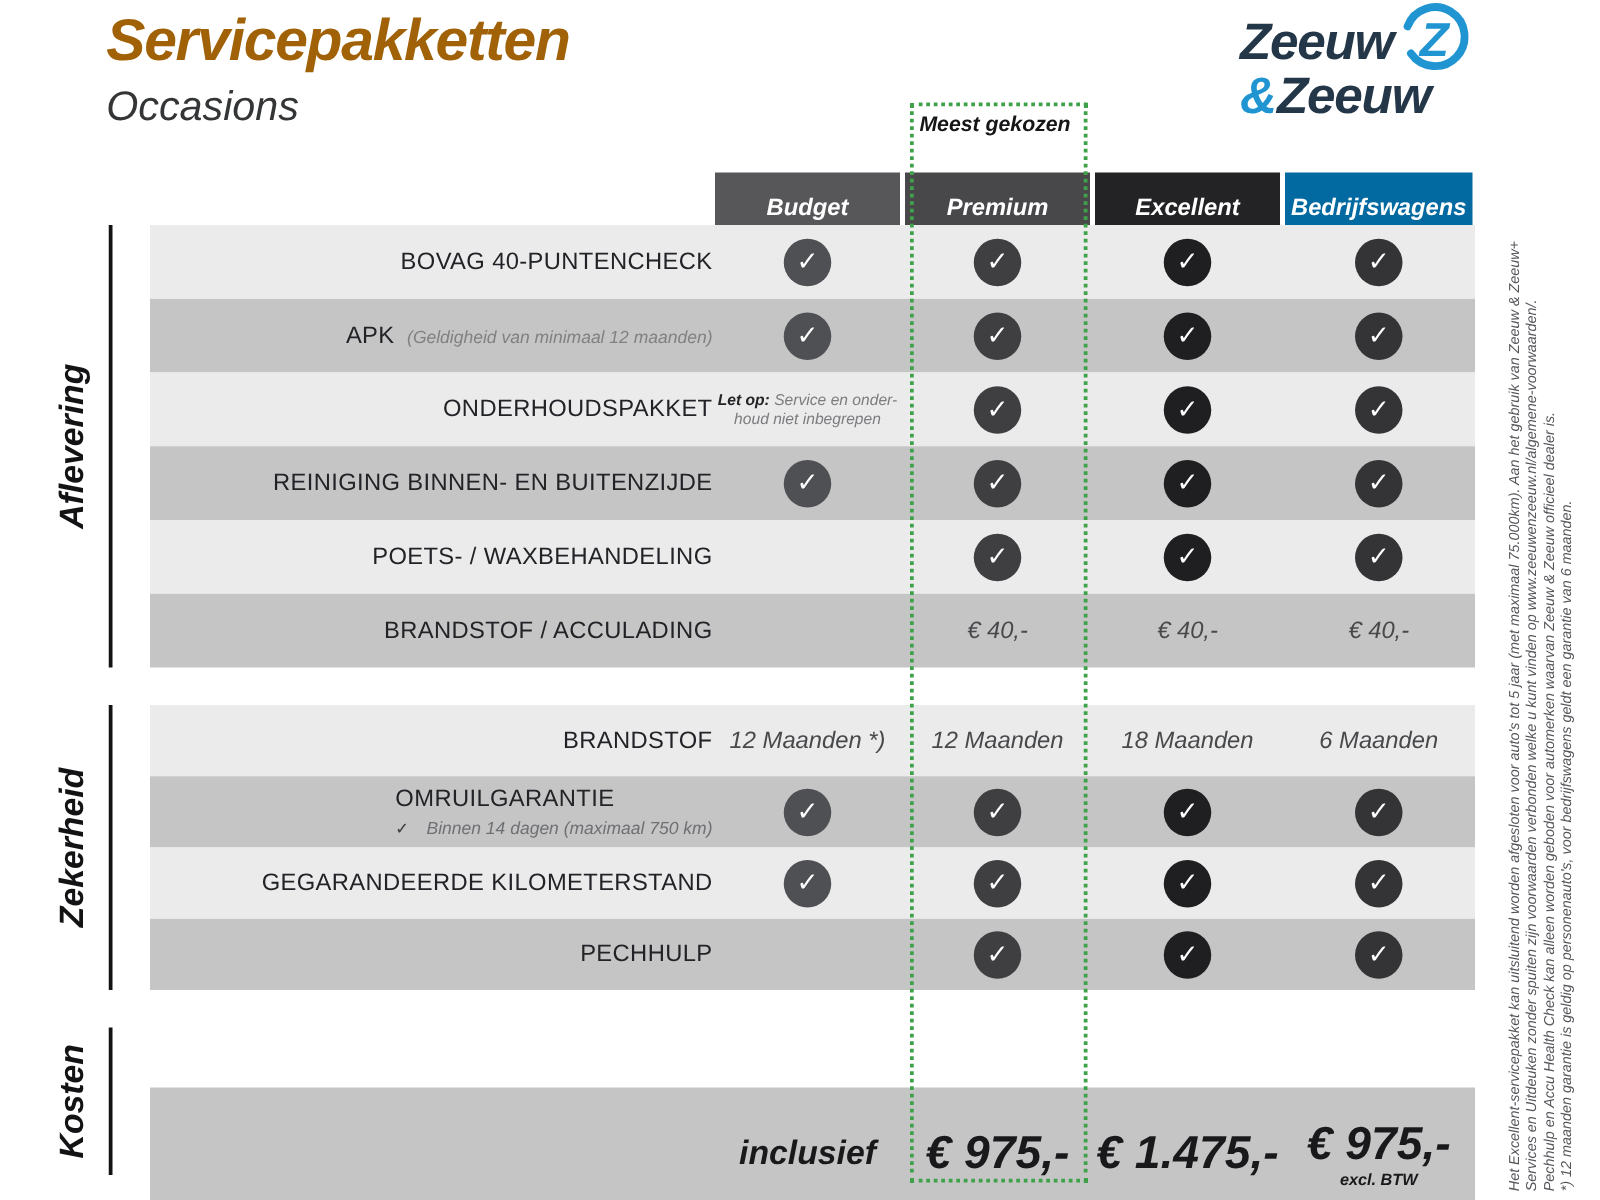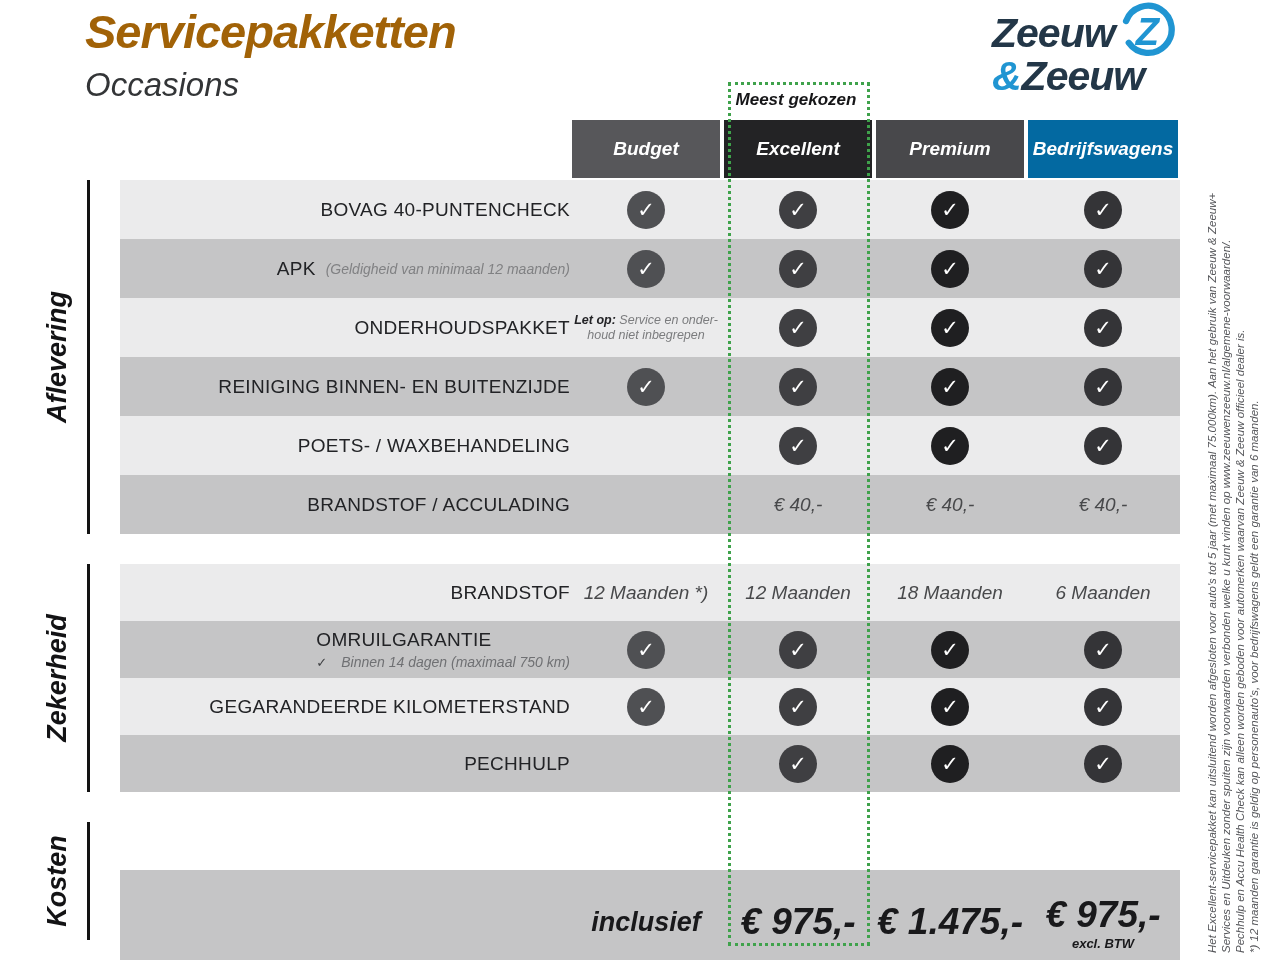--- a/index.html
+++ b/index.html
@@ -13,21 +13,21 @@
   
   .logo{position:absolute;left:992px;top:6px;width:190px;}
   .logo-line{display:flex;align-items:center;line-height:48px;font-size:41px;font-weight:bold;font-style:italic;color:#233748;letter-spacing:-1px;}
   .logo-line .amp{color:#2095d2;margin-right:1px;}
   .logo-z-icon{width:58px;height:58px;margin-left:2px;margin-top:-4px;}
   
   .grid-row{display:grid;grid-template-columns:450px 152px 152px 152px 154px;align-items:center;}
   .cell{display:flex;align-items:center;justify-content:center;}
   .cell.label-cell{justify-content:flex-end;padding-left:32px;}
   
-  #col-header{position:absolute;left:120px;top:120px;width:1060px;height:58px;}
+  #col-header{position:absolute;left:120px;top:138px;width:1060px;height:58px;}
   .head-tile{height:58px;margin:0 2px;display:flex;align-items:center;justify-content:center;
     color:#ffffff;font-size:19px;font-weight:bold;font-style:italic;}
   .ht-budget{background:#57575a;} .ht-premium{background:#48484b;}
   .ht-excellent{background:#232325;} .ht-bedrijf{background:#0369a1;}
   
   .sec{position:absolute;left:120px;width:1060px;}
   #sec-aflevering{top:180px;} #sec-zekerheid{top:564px;} #sec-kosten{top:822px;}
   .trow{width:1060px;}
   .h59{height:59px;} .h57{height:57px;}
   .row-light{background:#ebebec;} .row-dark{background:#c5c5c6;}
@@ -89,22 +89,22 @@
       <span>Zeeuw</span>
     </div>
   </div>
 
   <div class="dotted-box"></div>
   <div class="most-chosen">Meest gekozen</div>
 
   <div id="col-header" class="grid-row">
     <div class="cell"></div>
     <div class="head-tile ht-budget">Budget</div>
+    <div class="head-tile ht-premium">Premium</div>
     <div class="head-tile ht-excellent">Excellent</div>
-    <div class="head-tile ht-premium">Premium</div>
     <div class="head-tile ht-bedrijf">Bedrijfswagens</div>
   </div>
 
   <div class="rail" id="rail-aflevering"></div>
   <div class="rail" id="rail-zekerheid"></div>
   <div class="rail" id="rail-kosten"></div>
   <div class="sec-label" id="lbl-aflevering">Aflevering</div>
   <div class="sec-label" id="lbl-zekerheid">Zekerheid</div>
   <div class="sec-label" id="lbl-kosten">Kosten</div>
 

